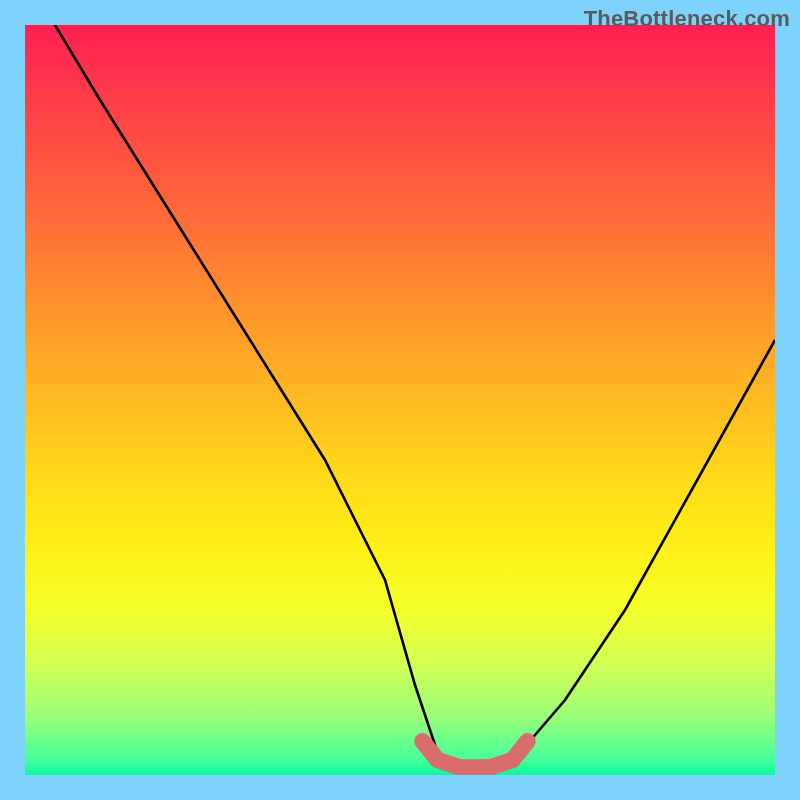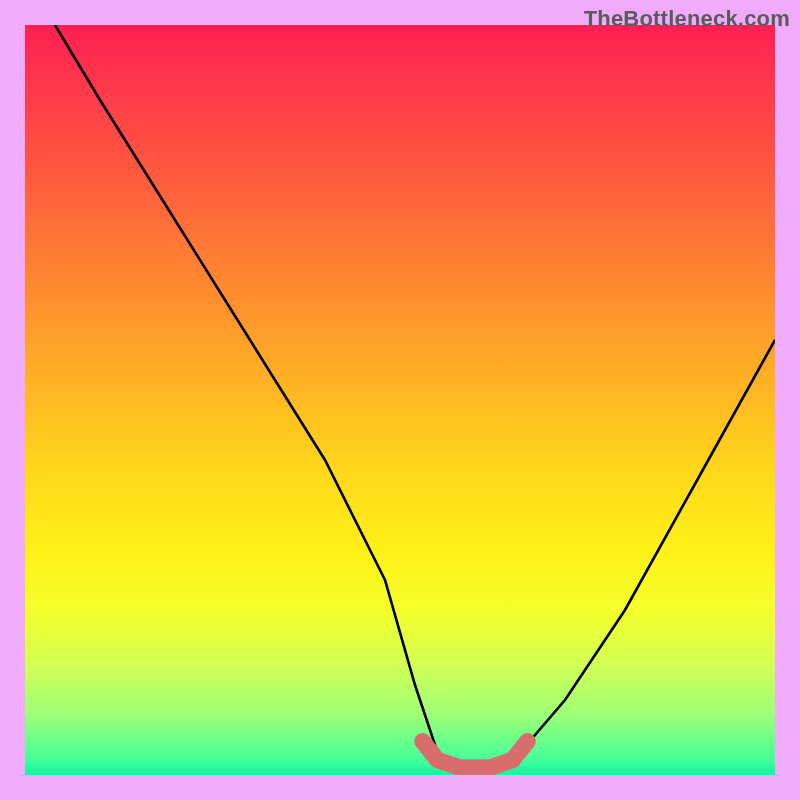--- a/index.html
+++ b/index.html
@@ -8,21 +8,21 @@
     width: 800px;
     height: 800px;
     background: #000;
     overflow: hidden;
     font-family: Arial, Helvetica, sans-serif;
   }
   .frame {
     position: relative;
     width: 800px;
     height: 800px;
-    background: #f0abfc;
+    background: #7dd3fc;
   }
   .watermark {
     position: absolute;
     top: 6px;
     right: 10px;
     color: #5b5b5b;
     font-size: 22px;
     font-weight: 600;
     letter-spacing: 0.2px;
     z-index: 20;

